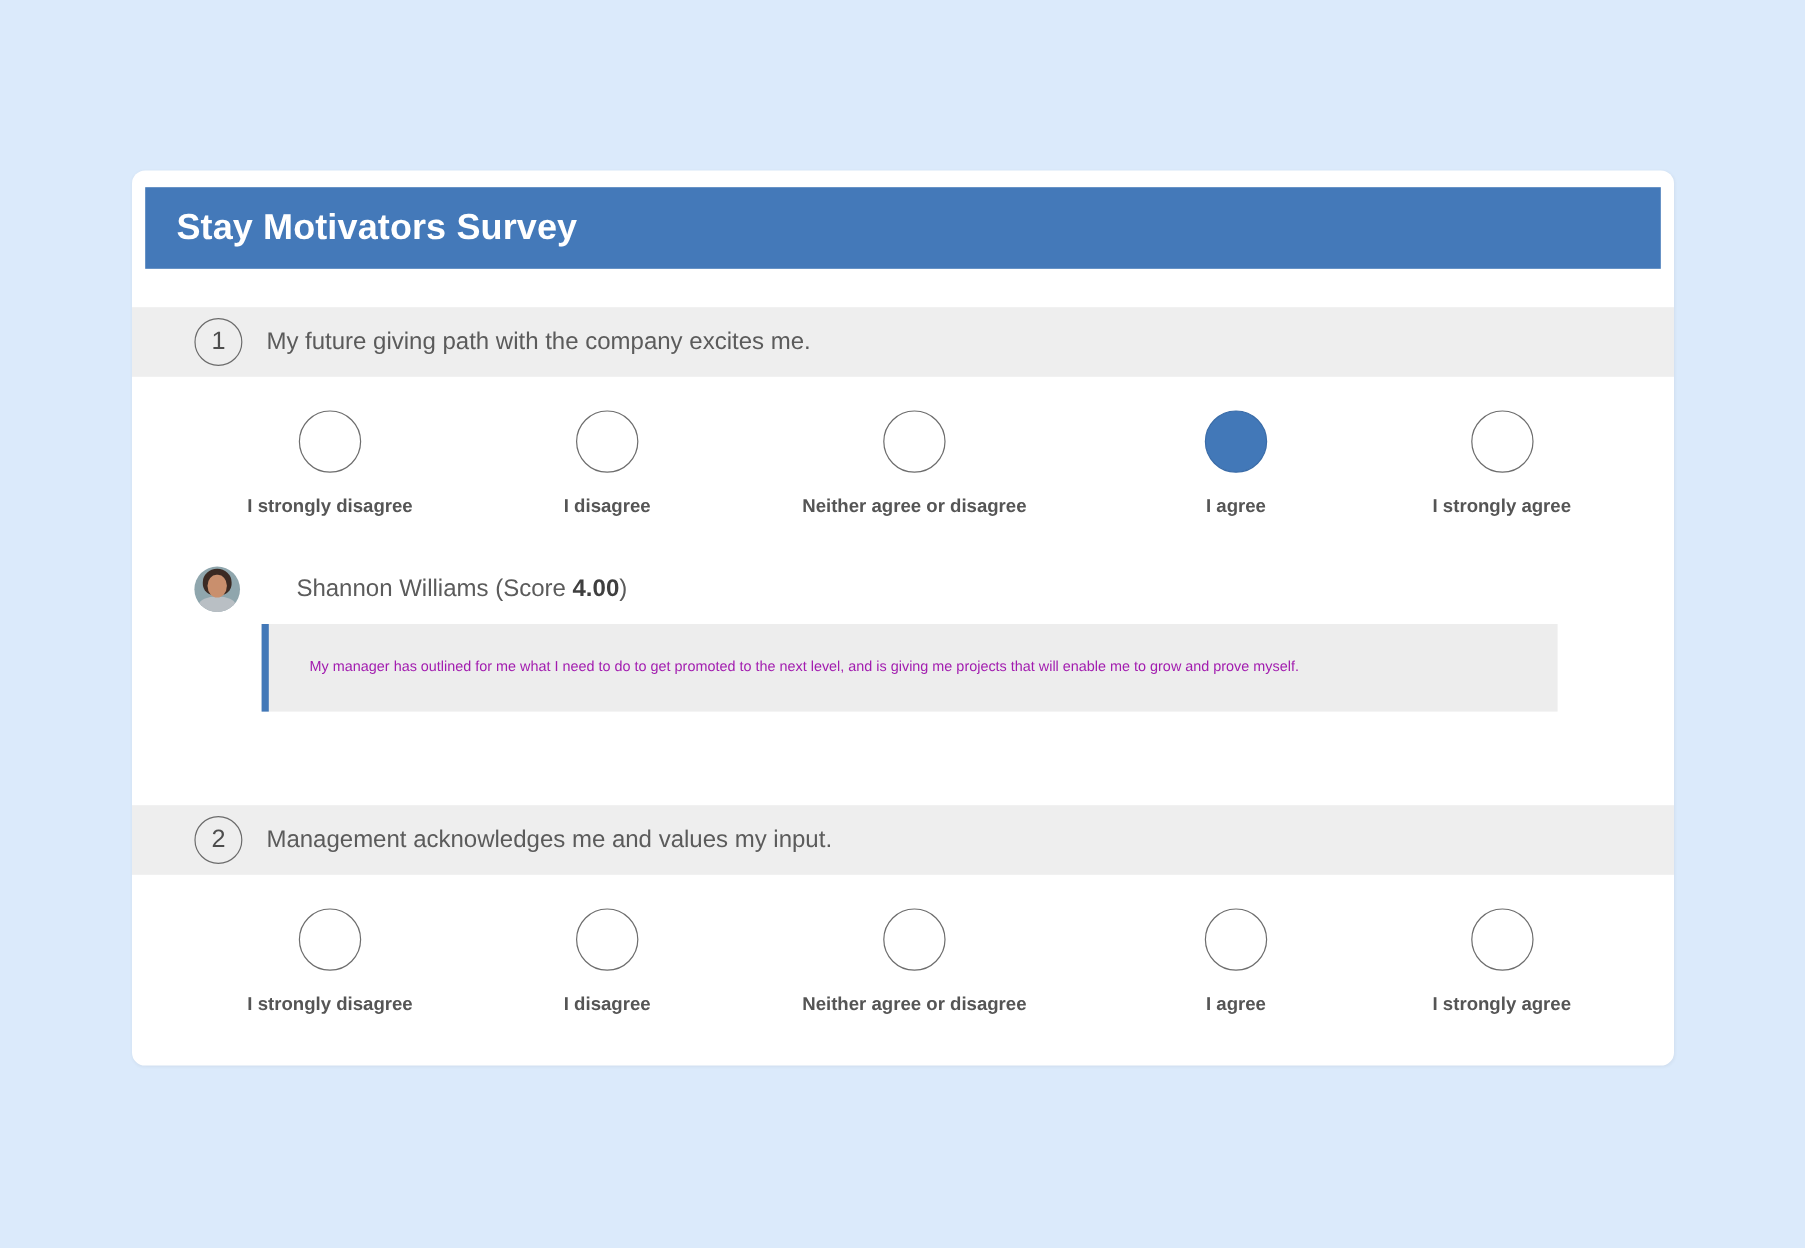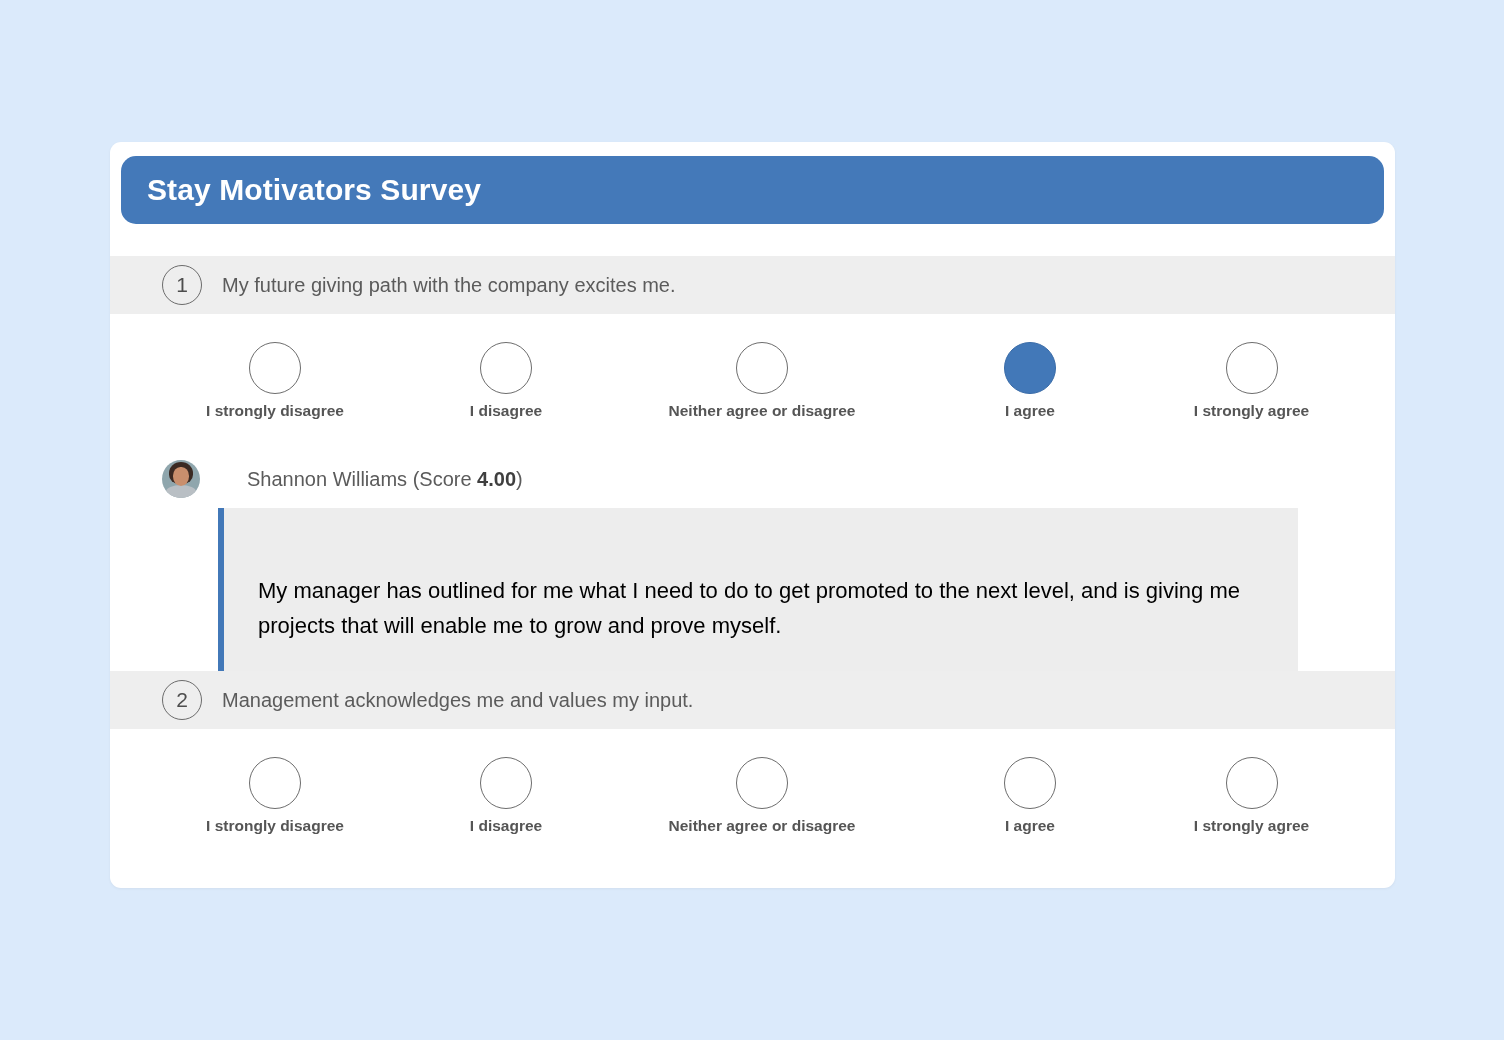--- a/index.html
+++ b/index.html
@@ -36,21 +36,20 @@
   
   .survey-header {
     position: absolute;
     left: 11px;
     top: 14px;
     width: 1263px;
     height: 68px;
     background: #4479b9;
     display: flex;
     align-items: center;
-    border-radius: 15px;
   }
   .survey-title {
     color: #ffffff;
     font-size: 30px;
     font-weight: bold;
     letter-spacing: 0.1px;
     padding-left: 26px;
   }
 
   
@@ -113,21 +112,21 @@
     border: 1.6px solid #6d6d6d;
     background: #ffffff;
     box-sizing: border-box;
     cursor: pointer;
   }
   .radio.selected {
     background: #4278b8;
     border-color: #3a6ca8;
   }
   .scale-label {
-    margin-top: 8px;
+    margin-top: 20px;
     font-size: 15.5px;
     font-weight: bold;
     color: #555555;
     white-space: nowrap;
   }
 
   
   .comment-wrap {
     margin-top: 40px;
     padding-left: 52px;
@@ -177,24 +176,23 @@
   .comment-box {
     margin-top: 10px;
     margin-left: 56px;
     width: 1080px;
     background: #ededed;
     border-left: 6px solid #4278b8;
     box-sizing: border-box;
     padding: 26px 34px 28px 34px;
   }
   .comment-text {
-    font-size: 22px;
+    font-size: 12px;
     line-height: 1.58;
-    color: #000000;
-    margin-top: 40px;
+    color: #a21caf;
   }
 </style>
 </head>
 <body>
 
 <div class="page">
 
   <div class="card">
 
     <div class="survey-header">

